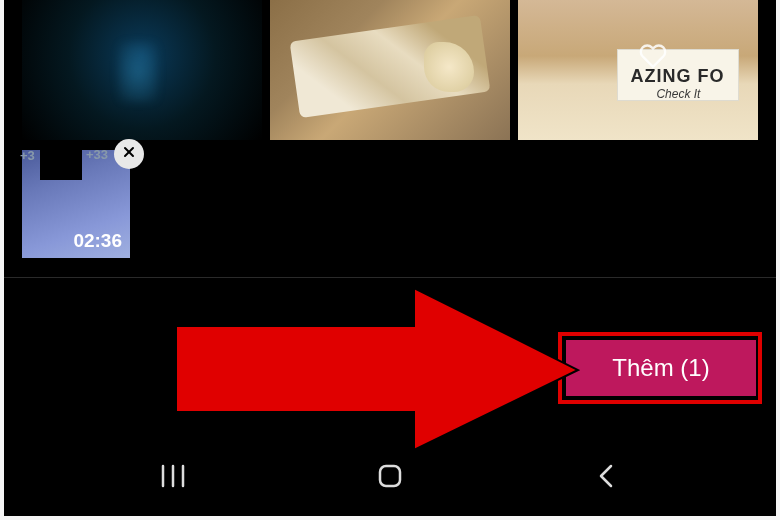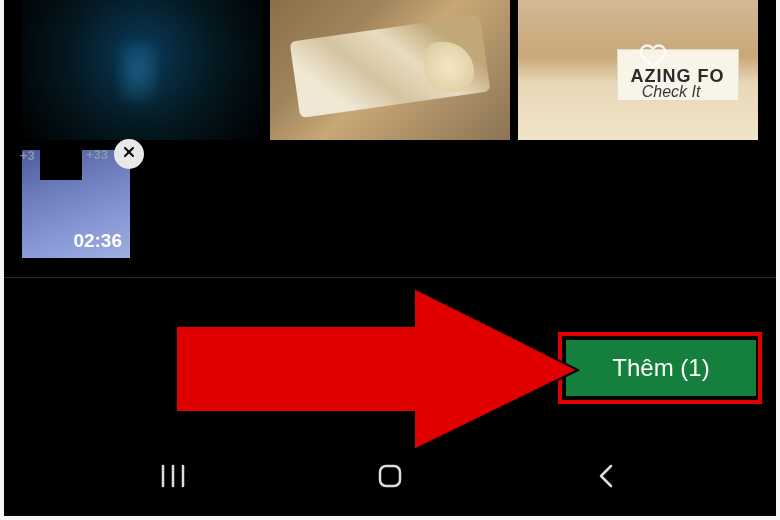--- a/index.html
+++ b/index.html
@@ -88,21 +88,21 @@
       bottom: 38%;
       font-size: 18px;
       font-weight: 800;
       color: #2a2a2a;
       letter-spacing: 1px;
     }
     .thumb3-sub {
       position: absolute;
       right: 24%;
       bottom: 28%;
-      font-size: 16px;
+      font-size: 12px;
       color: #3a3a3a;
       font-style: italic;
     }
     .heart-icon {
       position: absolute;
       right: 38%;
       top: 30%;
       width: 28px;
       height: 28px;
     }
@@ -173,21 +173,21 @@
     .toolbar {
       position: relative;
       height: 160px;
     }
     .add-btn {
       position: absolute;
       right: 20px;
       top: 62px;
       width: 190px;
       height: 56px;
-      background: #15803d;
+      background: #be185d;
       color: #fff;
       font-size: 24px;
       font-weight: 400;
       border: none;
       display: flex;
       align-items: center;
       justify-content: center;
       cursor: pointer;
     }
     .highlight-box {

